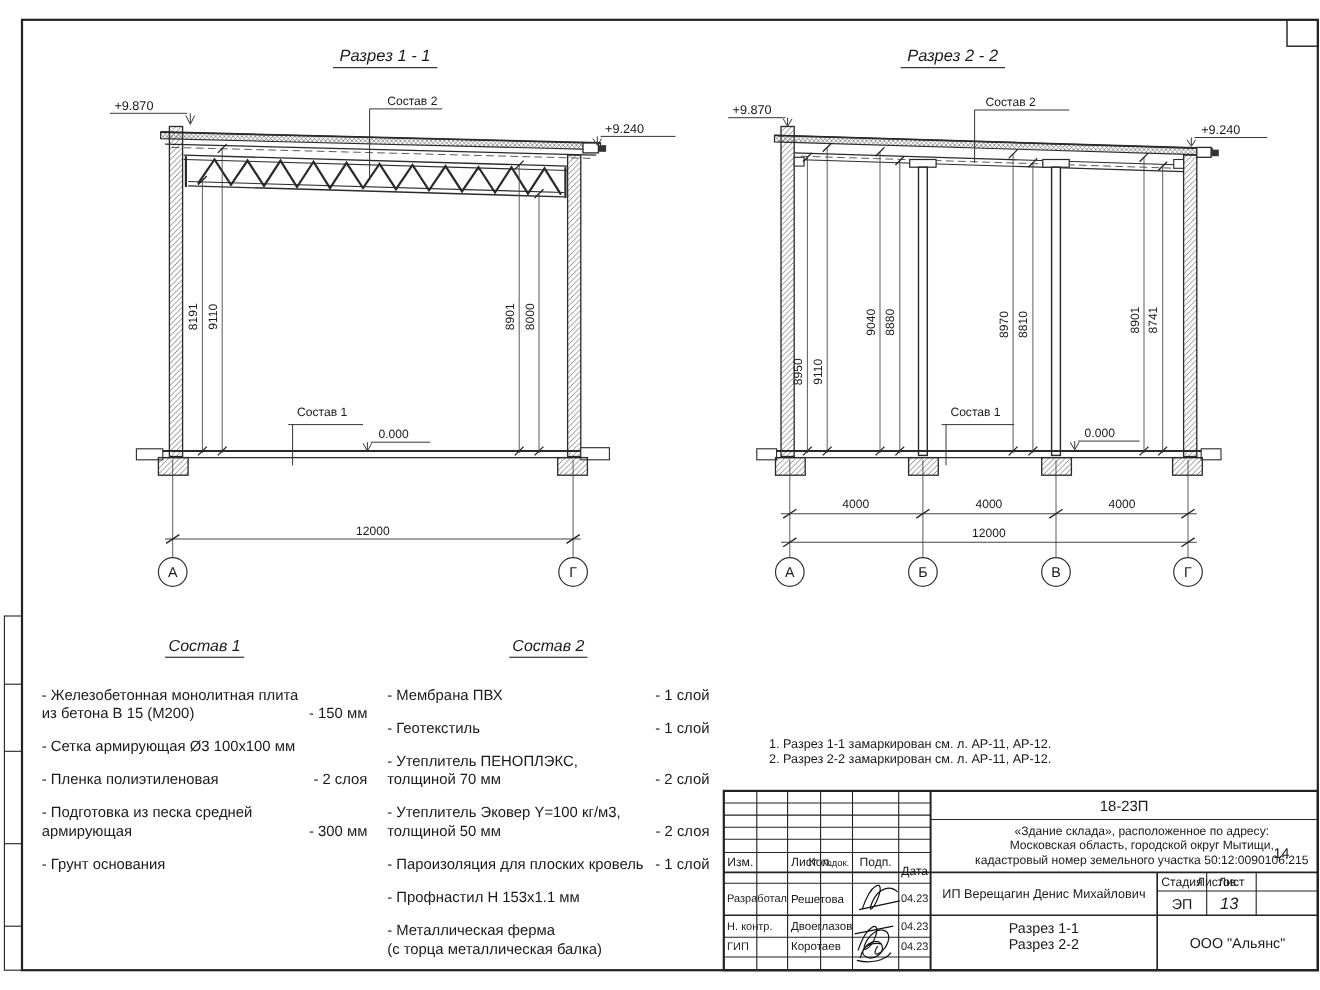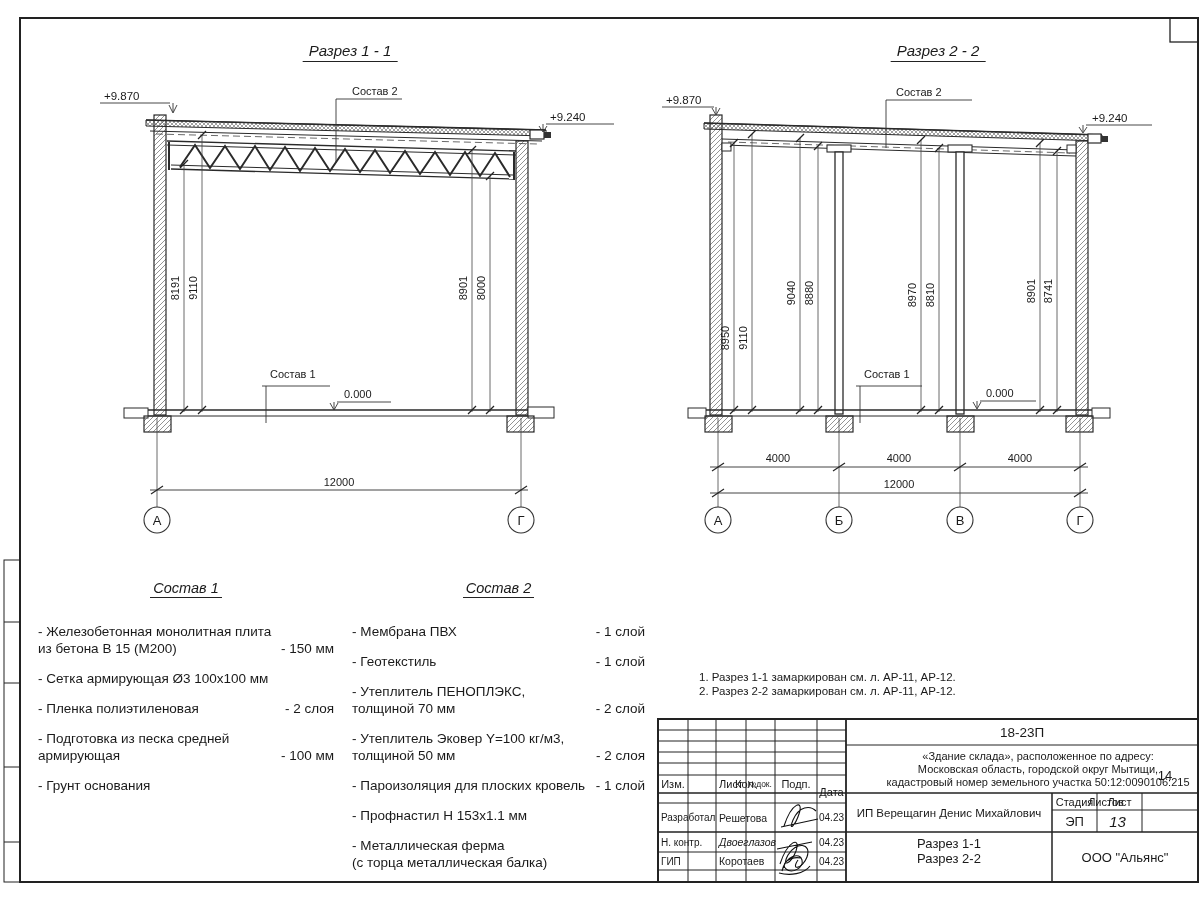--- a/index.html
+++ b/index.html
@@ -274,41 +274,41 @@
   </g>
 
   <g stroke="#111" fill="none" stroke-width="1.1">
     <path d="M 784 826 C 792 802, 804 799, 799 814 C 795 826, 788 832, 793 820 C 799 806, 810 805, 816 811 M 781 827 L 818 819"></path>
     <path d="M 780 864 C 788 840, 801 836, 796 851 C 791 864, 781 868, 788 855 C 796 841, 812 843, 807 857 C 803 868, 790 872, 798 860 M 777 849 L 812 842"></path>
     <path d="M 782 871 C 786 855, 800 852, 802 860 C 804 868, 792 874, 786 869 C 780 864, 790 856, 801 858 M 779 873 C 790 876, 804 874, 810 866"></path>
   </g>
 </svg>
 
 <div class="sec-title" style="left:350px;top:42px;">Разрез 1 - 1</div>
-<div class="sec-title" style="left:938px;top:42px;">Разрез 2 - 2</div>
+<div class="sec-title" style="left:866px;top:42px;">Разрез 2 - 2</div>
 
 <div class="sostav" style="left:38px;top:580px;width:296px;">
   <div class="ttl"><span>Состав 1</span></div>
   <div class="item">
     <div class="nm">- Железобетонная  монолитная плита
 из бетона В 15 (М200)</div>
     <div class="val">- 150 мм</div>
   </div>
   <div class="item">
     <div class="nm">- Сетка армирующая Ø3 100х100 мм</div>
     <div class="val"></div>
   </div>
   <div class="item">
     <div class="nm">- Пленка полиэтиленовая</div>
     <div class="val">-  2 слоя</div>
   </div>
   <div class="item">
     <div class="nm">- Подготовка из песка средней
 армирующая</div>
-    <div class="val">- 100 мм</div>
+    <div class="val">- 300 мм</div>
   </div>
   <div class="item">
     <div class="nm">- Грунт основания</div>
     <div class="val"></div>
   </div>
 </div>
 
 <div class="sostav" style="left:352px;top:580px;width:293px;">
   <div class="ttl"><span>Состав 2</span></div>
   <div class="item">
@@ -360,21 +360,21 @@
   <div class="tbt" style="left:716px;top:775px;width:30px;height:18px;font-size:11px;">Лист</div>
   <div class="tbt" style="left:746px;top:775px;width:27px;height:18px;font-size:8.5px;">№док.</div>
   <div class="tbt" style="left:775px;top:775px;width:42px;height:18px;font-size:11px;">Подп.</div>
   <div class="tbt" style="left:817px;top:775px;width:29px;height:33px;font-size:11px;">Дата</div>
 
   <div class="tbt lft" style="left:661px;top:803px;width:54px;height:29px;font-size:10px;">Разработал</div>
   <div class="tbt lft" style="left:719px;top:803px;width:55px;height:29px;font-size:10.5px;">Решетова</div>
   <div class="tbt" style="left:817px;top:803px;width:29px;height:29px;font-size:10px;">04.23</div>
 
   <div class="tbt lft" style="left:661px;top:832px;width:54px;height:20px;font-size:10px;">Н. контр.</div>
-  <div class="tbt lft" style="left:719px;top:832px;width:55px;height:20px;font-size:10.5px;font-style:italic;">Двоеглазов</div>
+  <div class="tbt lft" style="left:719px;top:832px;width:55px;height:20px;font-size:10.5px;">Двоеглазов</div>
   <div class="tbt" style="left:817px;top:832px;width:29px;height:20px;font-size:10px;">04.23</div>
 
   <div class="tbt lft" style="left:661px;top:852px;width:54px;height:18px;font-size:10px;">ГИП</div>
   <div class="tbt lft" style="left:719px;top:852px;width:55px;height:18px;font-size:10.5px;">Коротаев</div>
   <div class="tbt" style="left:817px;top:852px;width:29px;height:18px;font-size:10px;">04.23</div>
 
   <div class="tbt" style="left:846px;top:793px;width:206px;height:39px;font-size:11.5px;">ИП Верещагин Денис Михайлович</div>
 
   <div class="tbt" style="left:1052px;top:793px;width:45px;height:17px;font-size:11px;">Стадия</div>
   <div class="tbt" style="left:1097px;top:793px;width:45px;height:17px;font-size:11px;">Лист</div>

